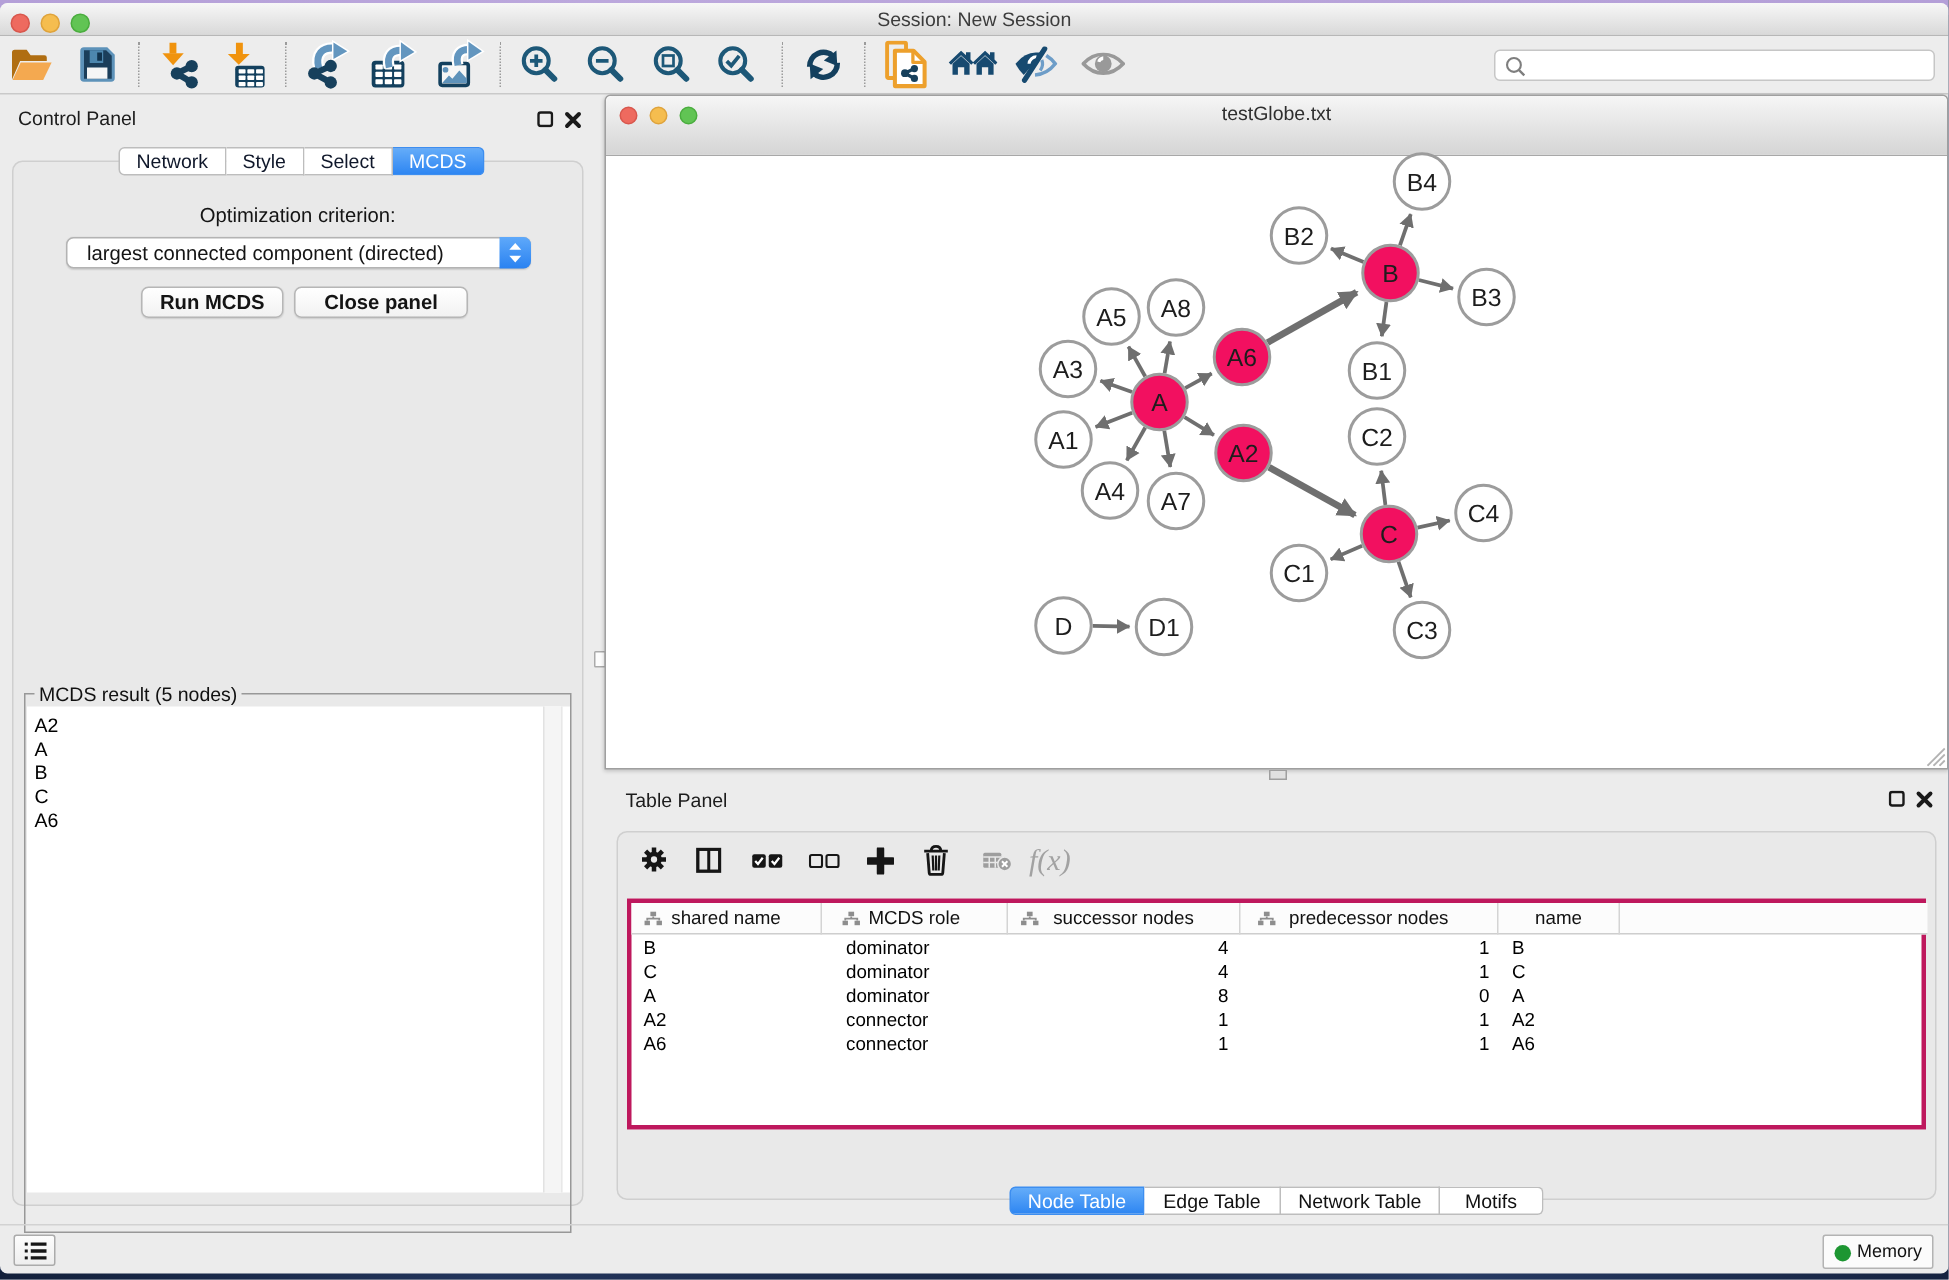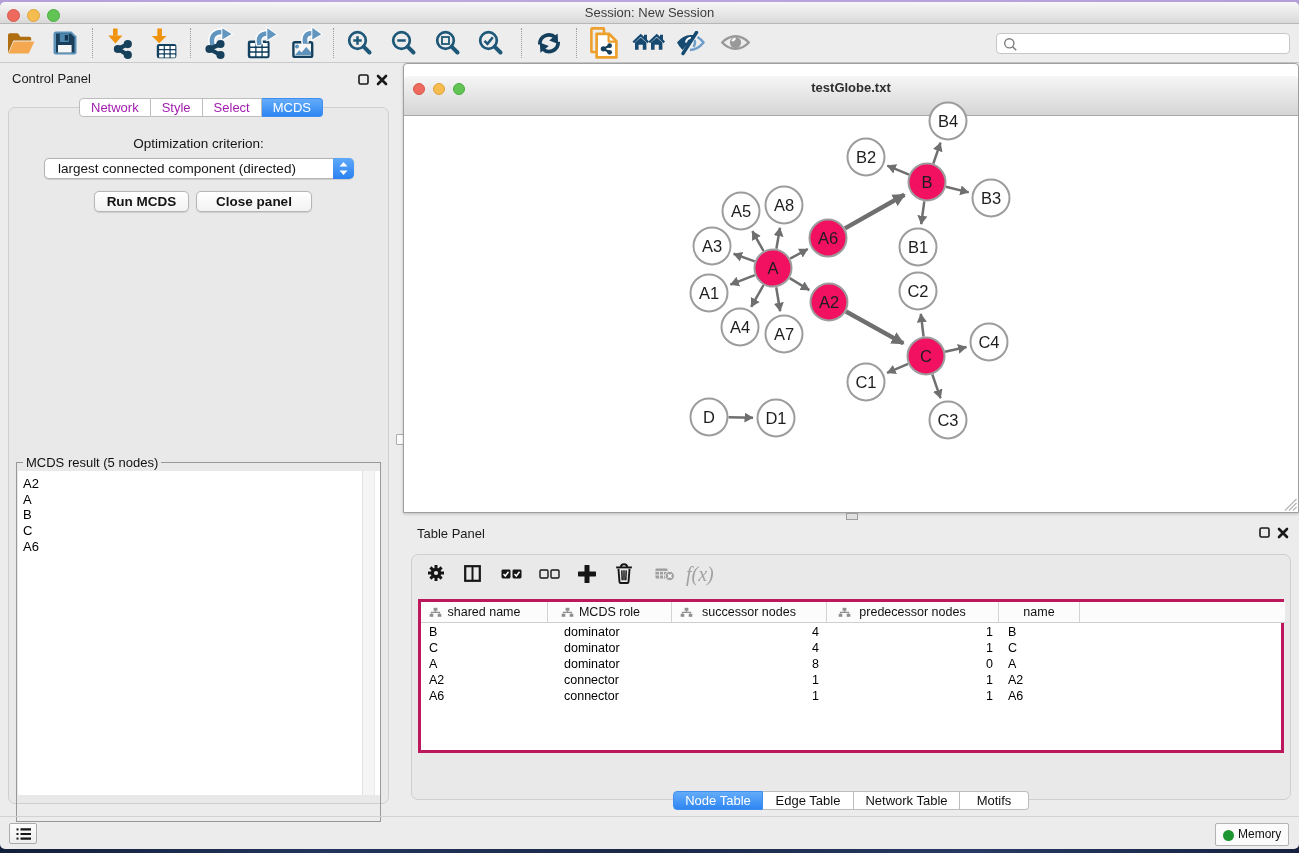--- a/index.html
+++ b/index.html
@@ -26,21 +26,21 @@
 .ticon { position:absolute; top:24px; }
 #search { position:absolute; left:996px; top:9px; width:294px; height:21px;
   background:#fff; border:1px solid #c6c6c6; border-radius:4px; }
 
 #cpTitle { position:absolute; left:12px; top:69px; font-size:13px; color:#1c1c1c; }
 .fbtn { position:absolute; font-size:12px; color:#1a1a1a; font-weight:bold; }
 #cpBox { position:absolute; left:8px; top:105px; width:381px; height:697px;
   background:#e9e9e9; border:1px solid #cfcfcf; border-radius:7px; }
 .tabrow { position:absolute; display:flex; }
 .tab { height:19px; background:#fff; border:1px solid #bdbdbd; border-left:none;
-  font-size:13px; color:#a21caf; text-align:center; line-height:17px; padding:0 11px; }
+  font-size:13px; color:#0f172a; text-align:center; line-height:17px; padding:0 11px; }
 .tab.first { border-left:1px solid #bdbdbd; border-radius:4px 0 0 4px; }
 .tab.last { border-radius:0 4px 4px 0; }
 .tab.sel { background:linear-gradient(#64acf9,#2e86f2); color:#fff; border-color:#3d8ef0; }
 #optLabel { position:absolute; left:8px; top:134px; width:381px; text-align:center;
   font-size:13.5px; color:#141414; }
 #combo { position:absolute; left:44px; top:156px; width:310px; height:21px; background:#fff;
   border:1px solid #b3b3b3; border-radius:5px; font-size:13.5px; color:#141414;
   line-height:19px; padding-left:13px; box-shadow:0 0.5px 1px rgba(0,0,0,.12); }
 #comboBtn { position:absolute; right:-1px; top:-1px; width:21px; height:21px;
   background:linear-gradient(#5fa9fa,#2a82f1); border-radius:0 5px 5px 0; }
@@ -55,23 +55,23 @@
   font-size:13px; color:#000; line-height:15.7px; padding:5px 0 0 5px; }
 #resScroll { position:absolute; left:345px; top:8px; width:13px; height:324px;
   background:#f5f5f5; border-left:1px solid #e2e2e2; border-right:1px solid #e8e8e8; }
 
 #grab1 { position:absolute; left:396px; top:432px; width:8px; height:11px;
   background:#fdfdfd; border:1px solid #ababab; border-radius:1px; }
 
 #netwin { position:absolute; left:403px; top:61px; width:896px; height:450px;
   background:#fff; border:1px solid #9f9f9f; border-radius:4px 4px 0 0;
   box-shadow:0 1px 3px rgba(0,0,0,.2); }
-#nettitle { position:absolute; left:0; top:12px; width:894px; height:40px;
+#nettitle { position:absolute; left:0; top:0; width:894px; height:40px;
   background:linear-gradient(#f6f6f6,#d5d5d5); border-bottom:1px solid #a8a8a8;
-  border-radius:4px 4px 0 0;font-weight:bold; }
+  border-radius:4px 4px 0 0; }
 #nettitle .t { top:6.5px; width:12px; height:12px; }
 #netttl { position:absolute; top:4px; left:0; width:894px; text-align:center;
   font-size:13px; color:#2e2e2e; }
 #nethandle { position:absolute; left:442px; top:449px; width:12px; height:7px;
   background:#e0e0e0; border:1px solid #9f9f9f; }
 
 #tpTitle { position:absolute; left:417px; top:524px; font-size:13px; color:#1c1c1c; }
 #tpBox { position:absolute; left:411px; top:552px; width:880px; height:246px;
   background:#e9e9e9; border:1px solid #cfcfcf; border-radius:7px; }
 #tbl { position:absolute; left:418px; top:597px; width:866px; height:154px;

